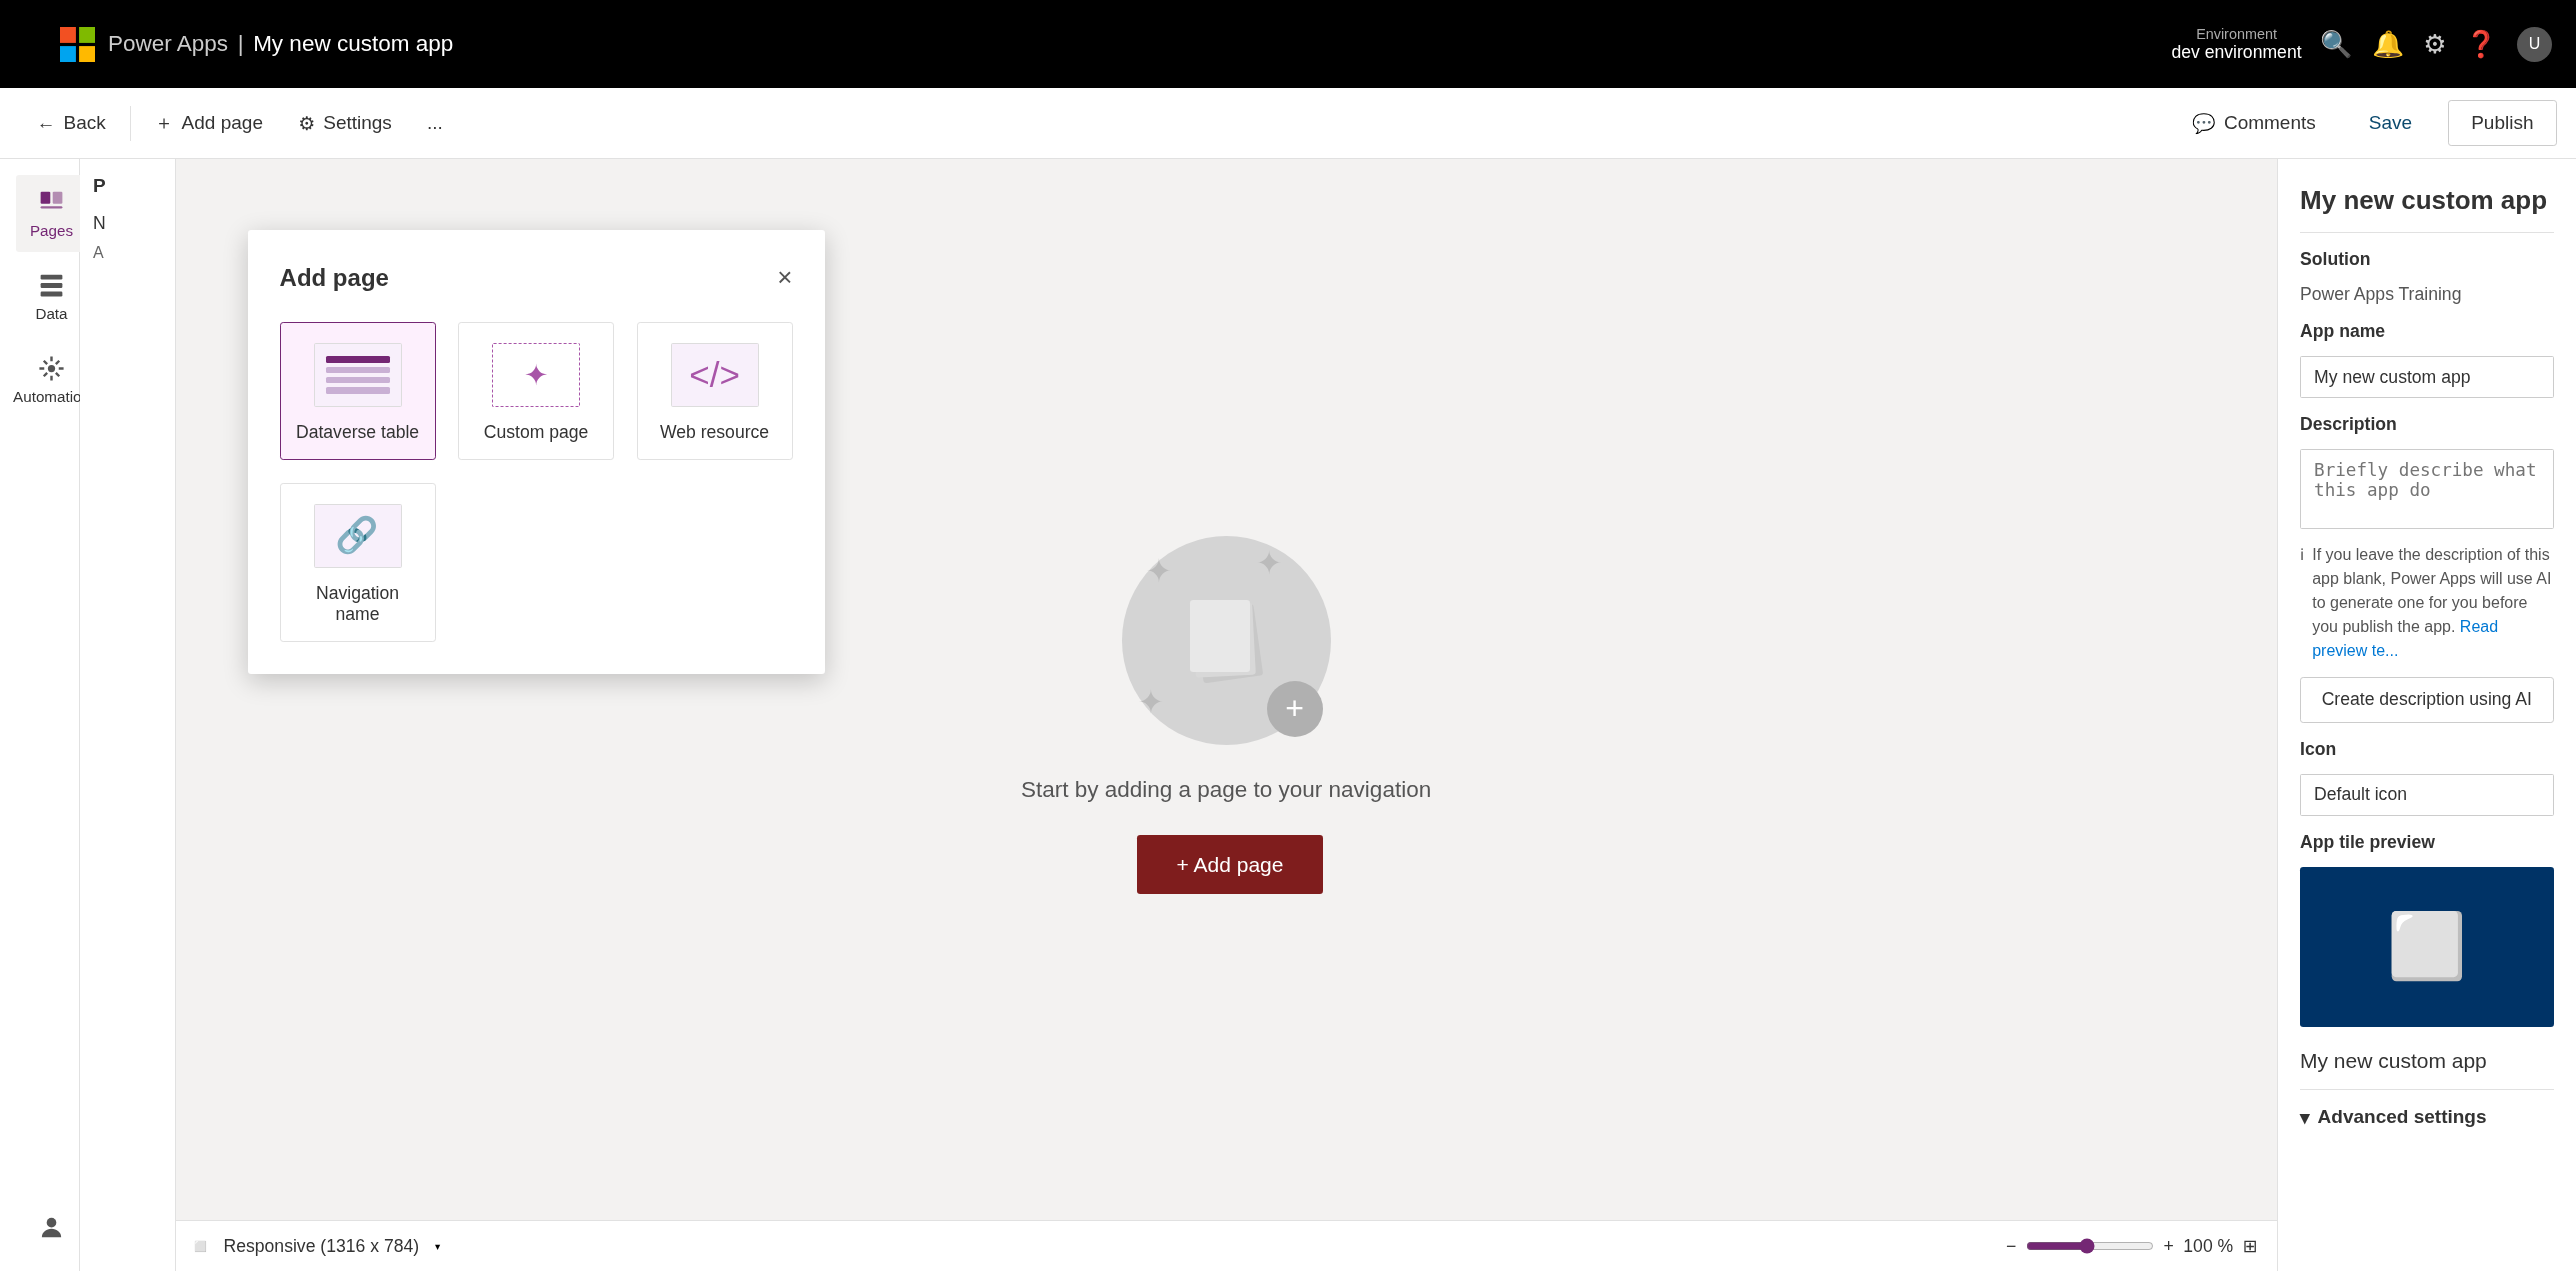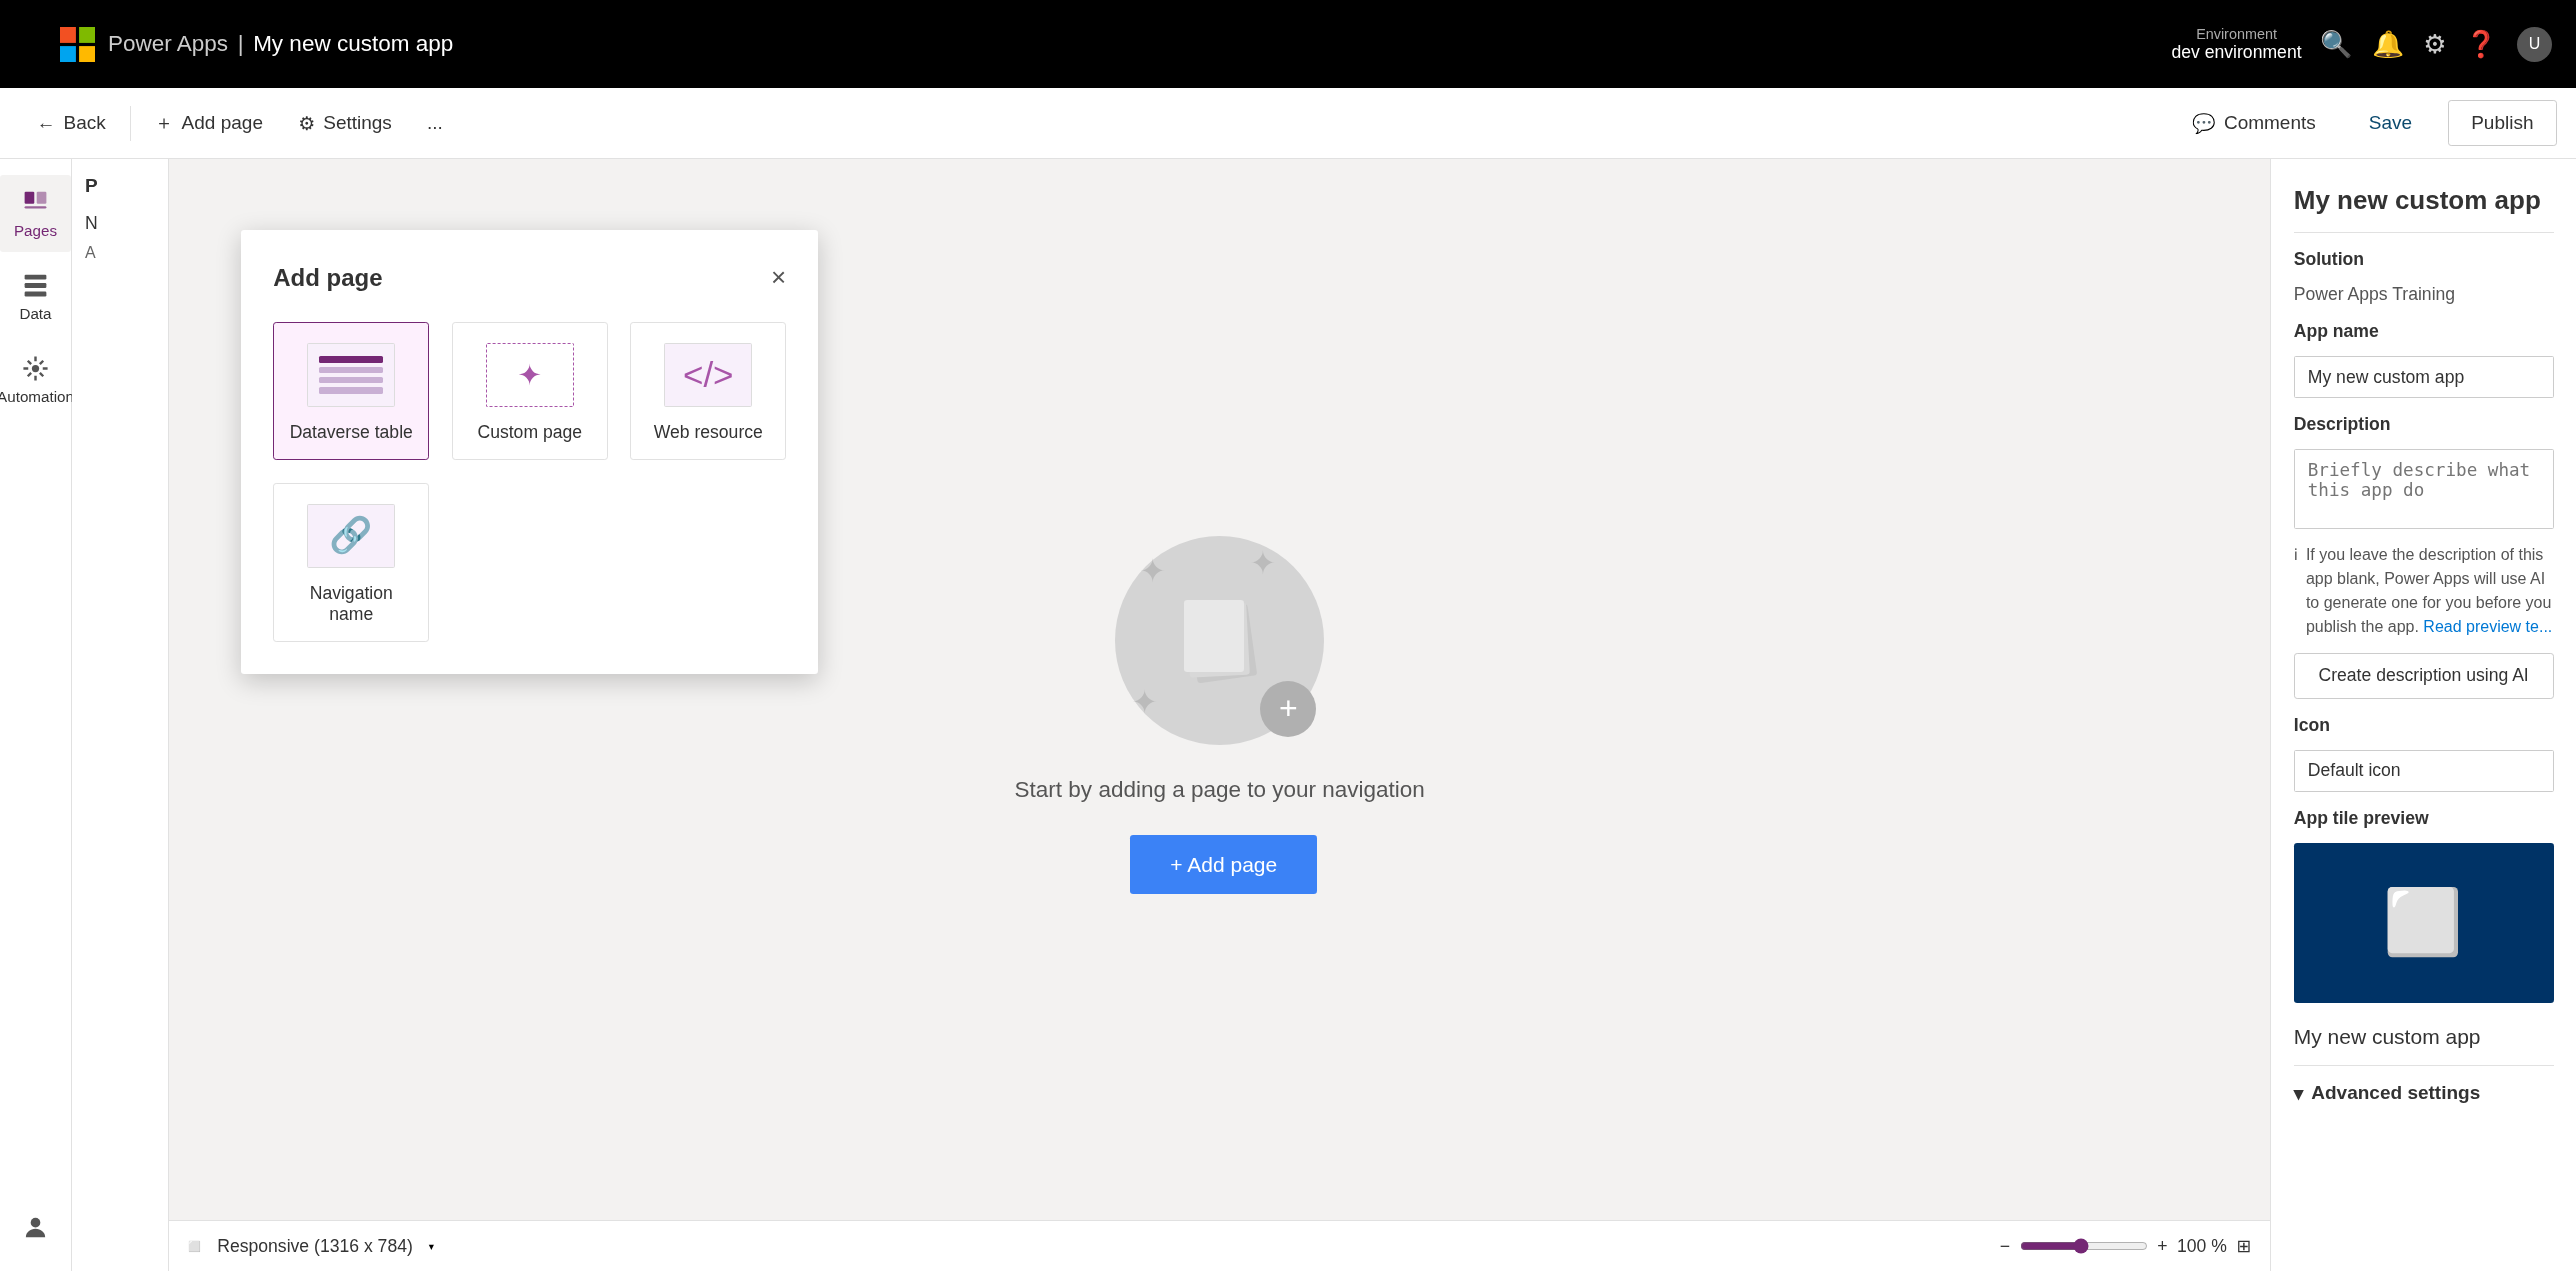--- a/index.html
+++ b/index.html
@@ -51,21 +51,21 @@
       background: none; border: none; color: #333; border-radius: 3.2px;
     }
 
     
     .main-layout { display: flex; height: calc(1271px - 88px - 71px); }
 
     
     .sidebar {
       width: 80px; background: #fff; border-right: 0.8px solid #e1e1e1;
       display: flex; flex-direction: column; align-items: center;
-      padding-top: 16px; gap: 6.4px;
+      padding-top: 16px; gap: 6.4px; padding-left: 24px;
     }
     .sidebar-item {
       display: flex; flex-direction: column; align-items: center;
       gap: 4.8px; padding: 13px 9.6px; border-radius: 3.2px; cursor: pointer;
       width: 71px; font-size: 16px; color: #333;
     }
     .sidebar-item.active { background: #f3f2f1; color: #742774; }
     .sidebar-item svg { width: 29px; height: 29px; }
     .sidebar-item-label { font-size: 15.2px; text-align: center; }
     .sidebar-bottom { margin-top: auto; margin-bottom: 16px; }
@@ -100,21 +100,21 @@
     .sparkle-3 { bottom: 24px; left: 16px; }
     .sparkle-4 { bottom: 32px; right: 24px; }
     .plus-circle {
       position: absolute; bottom: 8px; right: 8px;
       width: 56px; height: 56px; background: #b0b0b0; border-radius: 50%;
       display: flex; align-items: center; justify-content: center;
       color: #fff; font-size: 32px;
     }
     .canvas-text { font-size: 22.5px; color: #555; }
     .add-page-btn {
-      background: #3b82f6; color: #fff; border: none; border-radius: 3.2px;
+      background: #7f1d1d; color: #fff; border: none; border-radius: 3.2px;
       padding: 17.6px 40px; font-size: 21px; cursor: pointer;
       display: flex; align-items: center; gap: 9.6px; margin-left: 8px;
     }
     .canvas-bottom-bar {
       position: absolute; bottom: 0; left: 0; right: 0;
       height: 51px; background: #fff; border-top: 0.8px solid #e1e1e1;
       display: flex; align-items: center; padding: 0 19px; gap: 16px;
     }
     .responsive-label { font-size: 17.6px; color: #333; display: flex; align-items: center; gap: 8px; }
     .zoom-controls { margin-left: auto; display: flex; align-items: center; gap: 9.6px; font-size: 17.6px; color: #333; }

